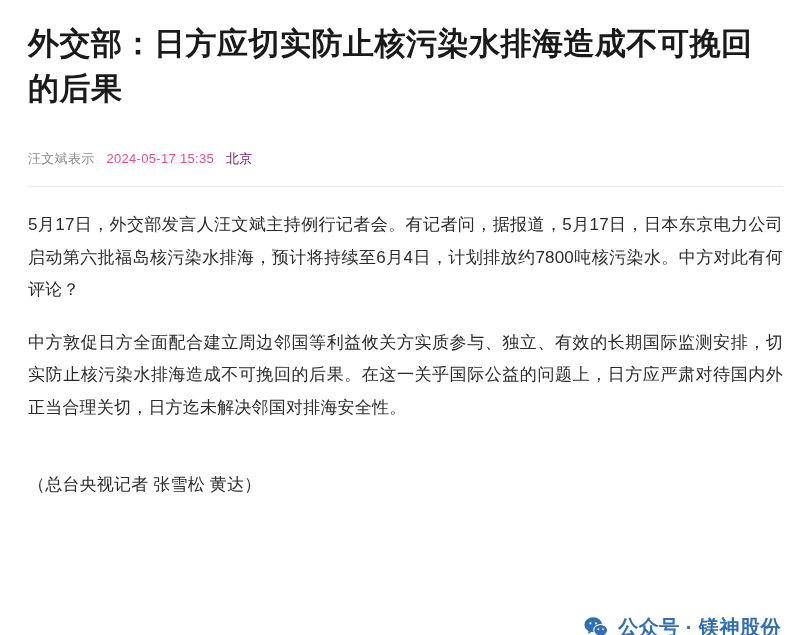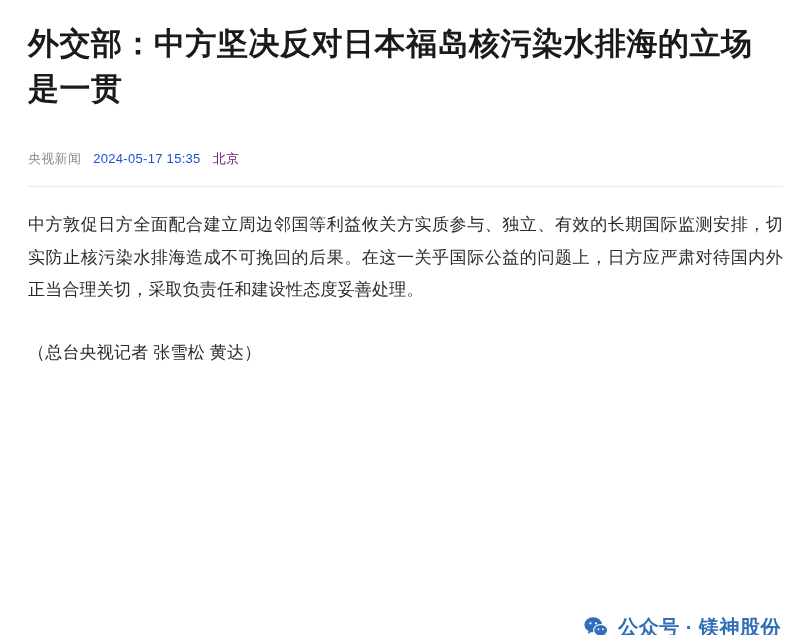--- a/index.html
+++ b/index.html
@@ -36,21 +36,21 @@
     align-items: center;
     gap: 12px;
     font-size: 13px;
     color: #9b9b9b;
     letter-spacing: 0.3px;
   }
   .meta-source {
     color: #8c8c8c;
   }
   .meta-date {
-    color: #1d4ed8;
+    color: #ec4899;
     text-align: right;
   }
   .meta-location {
     color: #701a75;
   }
   .divider {
     margin-top: 18px;
     height: 1px;
     background: #ebebeb;
     width: 100%;
@@ -60,21 +60,21 @@
   }
   .para {
     font-size: 17px;
     line-height: 1.92;
     color: #2b2b2b;
     margin: 0 0 20px 0;
     text-align: justify;
     letter-spacing: 0.2px;
   }
   .para.signature {
-    margin-top: 30px;
+    margin-top: 44px;
     margin-bottom: 0;
     color: #2b2b2b;
   }
   .footer-brand {
     position: absolute;
     right: 30px;
     bottom: 16px;
     display: flex;
     align-items: center;
     gap: 9px;
@@ -92,32 +92,33 @@
   .brand-text {
     color: #2f6fba;
     white-space: nowrap;
   }
 </style>
 </head>
 <body>
 
 <div class="page">
 
-  <h1 class="article-title">外交部：中方坚决反对日本福岛核污染水排海的立场是一贯</h1>
+  <h1 class="article-title">外交部：日方应切实防止核污染水排海造成不可挽回的后果</h1>
 
   <div class="meta-row">
-    <span class="meta-source">央视新闻</span>
+    <span class="meta-source">汪文斌表示</span>
     <span class="meta-date">2024-05-17 15:35</span>
     <span class="meta-location">北京</span>
   </div>
 
   <div class="divider"></div>
 
   <div class="body-copy">
-    <p class="para">中方敦促日方全面配合建立周边邻国等利益攸关方实质参与、独立、有效的长期国际监测安排，切实防止核污染水排海造成不可挽回的后果。在这一关乎国际公益的问题上，日方应严肃对待国内外正当合理关切，采取负责任和建设性态度妥善处理。</p>
+    <p class="para">5月17日，外交部发言人汪文斌主持例行记者会。有记者问，据报道，5月17日，日本东京电力公司启动第六批福岛核污染水排海，预计将持续至6月4日，计划排放约7800吨核污染水。中方对此有何评论？</p>
+    <p class="para">中方敦促日方全面配合建立周边邻国等利益攸关方实质参与、独立、有效的长期国际监测安排，切实防止核污染水排海造成不可挽回的后果。在这一关乎国际公益的问题上，日方应严肃对待国内外正当合理关切，日方迄未解决邻国对排海安全性。</p>
     <p class="para signature">（总台央视记者 张雪松 黄达）</p>
   </div>
 
   <div class="footer-brand">
     <span class="wechat-icon">
       <svg viewBox="0 0 28 28" width="26" height="26" xmlns="http://www.w3.org/2000/svg">
         <ellipse cx="11" cy="10.5" rx="9.5" ry="8" fill="#2f6fba"></ellipse>
         <polygon points="6,16 5.5,20.5 9.5,18" fill="#2f6fba"></polygon>
         <circle cx="8" cy="9" r="1.2" fill="#ffffff"></circle>
         <circle cx="14" cy="9" r="1.2" fill="#ffffff"></circle>

